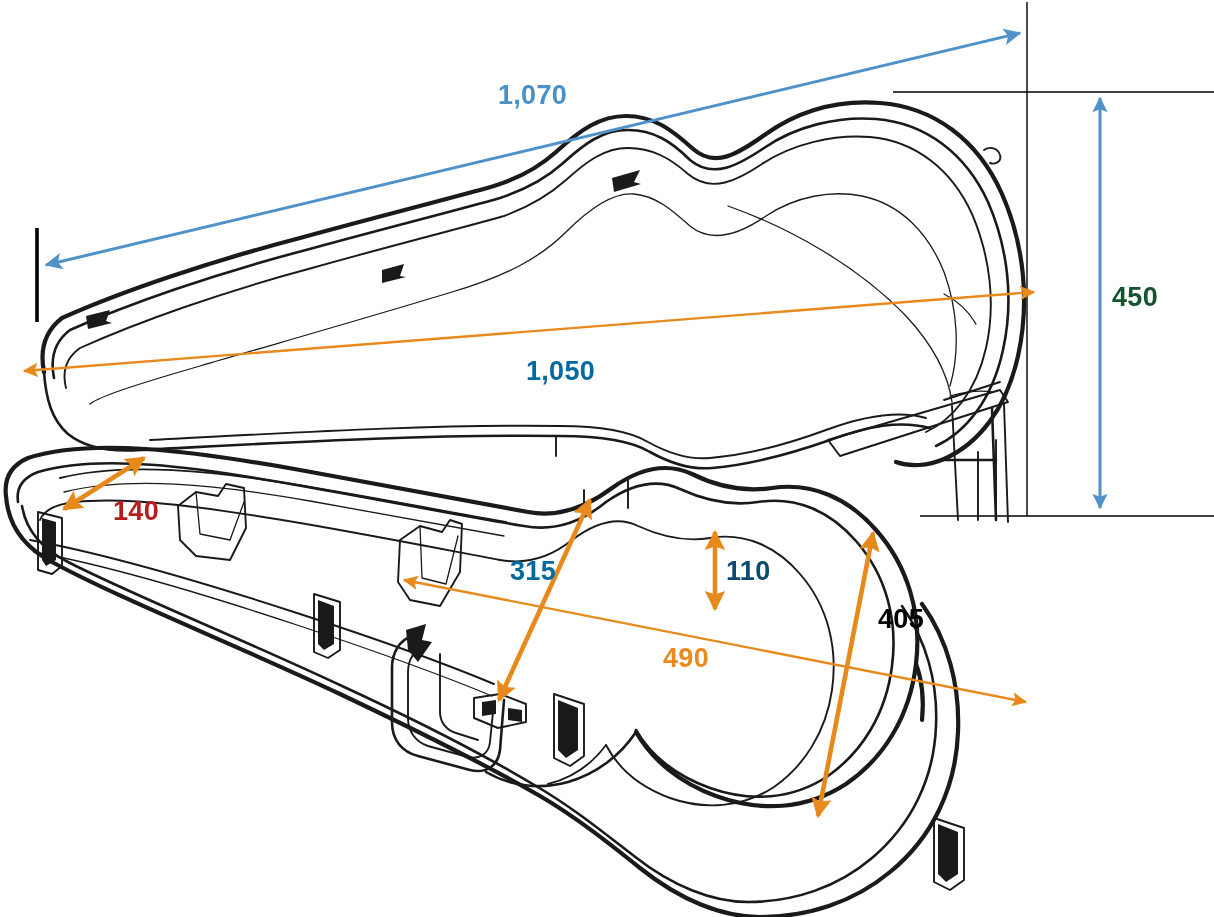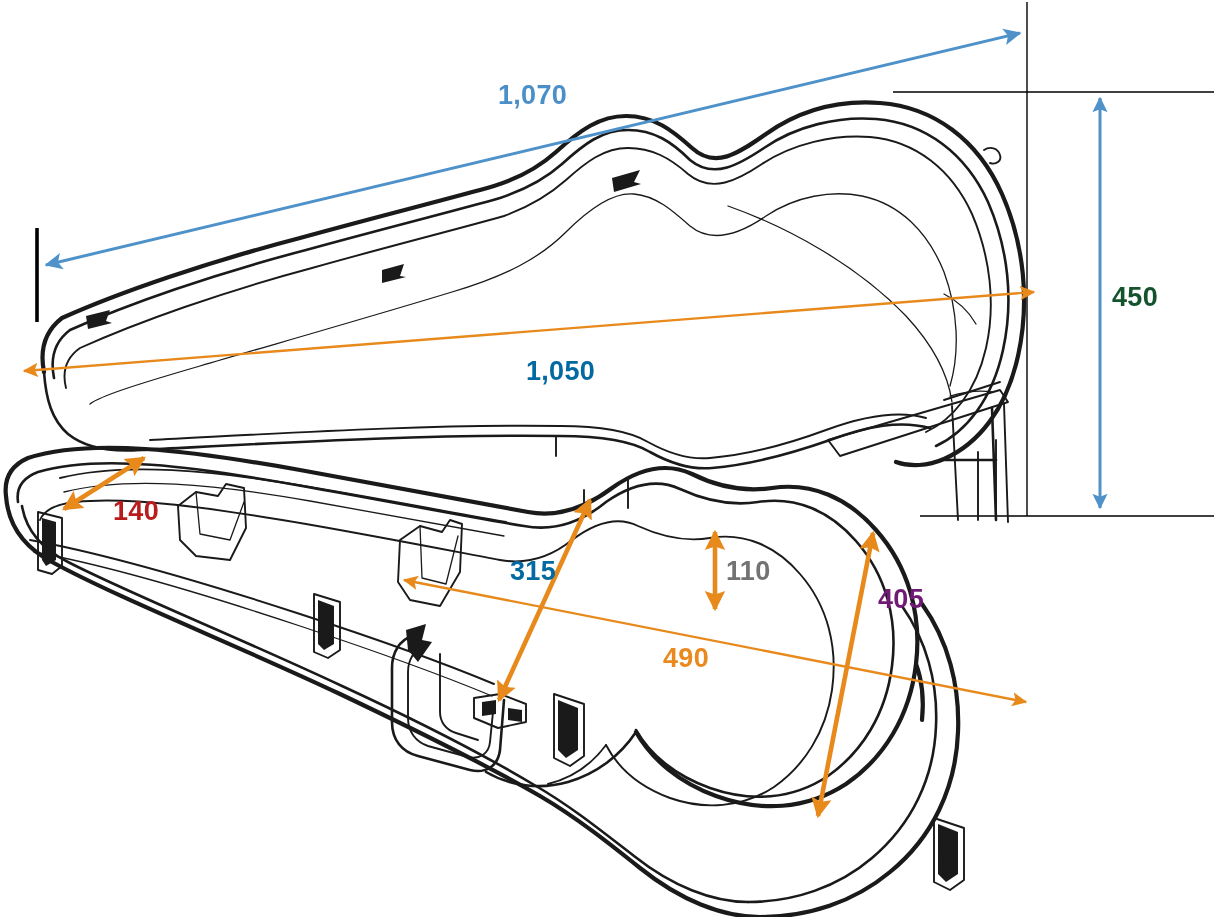--- a/index.html
+++ b/index.html
@@ -369,19 +369,19 @@
   <div class="dim-label" style="position:absolute;left:498px;top:80px;color:#4a8fc7;">1,070</div>
 
   <div class="dim-label" style="position:absolute;left:1112px;top:282px;color:#14532d;">450</div>
 
   <div class="dim-label" style="position:absolute;left:526px;top:356px;color:#0369a1;">1,050</div>
 
   <div class="dim-label" style="position:absolute;left:113px;top:496px;color:#b91c1c;">140</div>
 
   <div class="dim-label" style="position:absolute;left:510px;top:525px;color:#0369a1;margin-top:31px;">315</div>
 
-  <div class="dim-label" style="position:absolute;left:726px;top:556px;color:#737373;">110</div>
-
-  <div class="dim-label" style="position:absolute;left:878px;top:584px;color:#701a75;">405</div>
+  <div class="dim-label" style="position:absolute;left:726px;top:556px;color:#0c4a6e;">110</div>
+
+  <div class="dim-label" style="position:absolute;left:878px;top:604px;color:#000000;">405</div>
 
   <div class="dim-label" style="position:absolute;left:663px;top:643px;color:#ea8a1e;">490</div>
 
 </div>
 
 </body></html>

